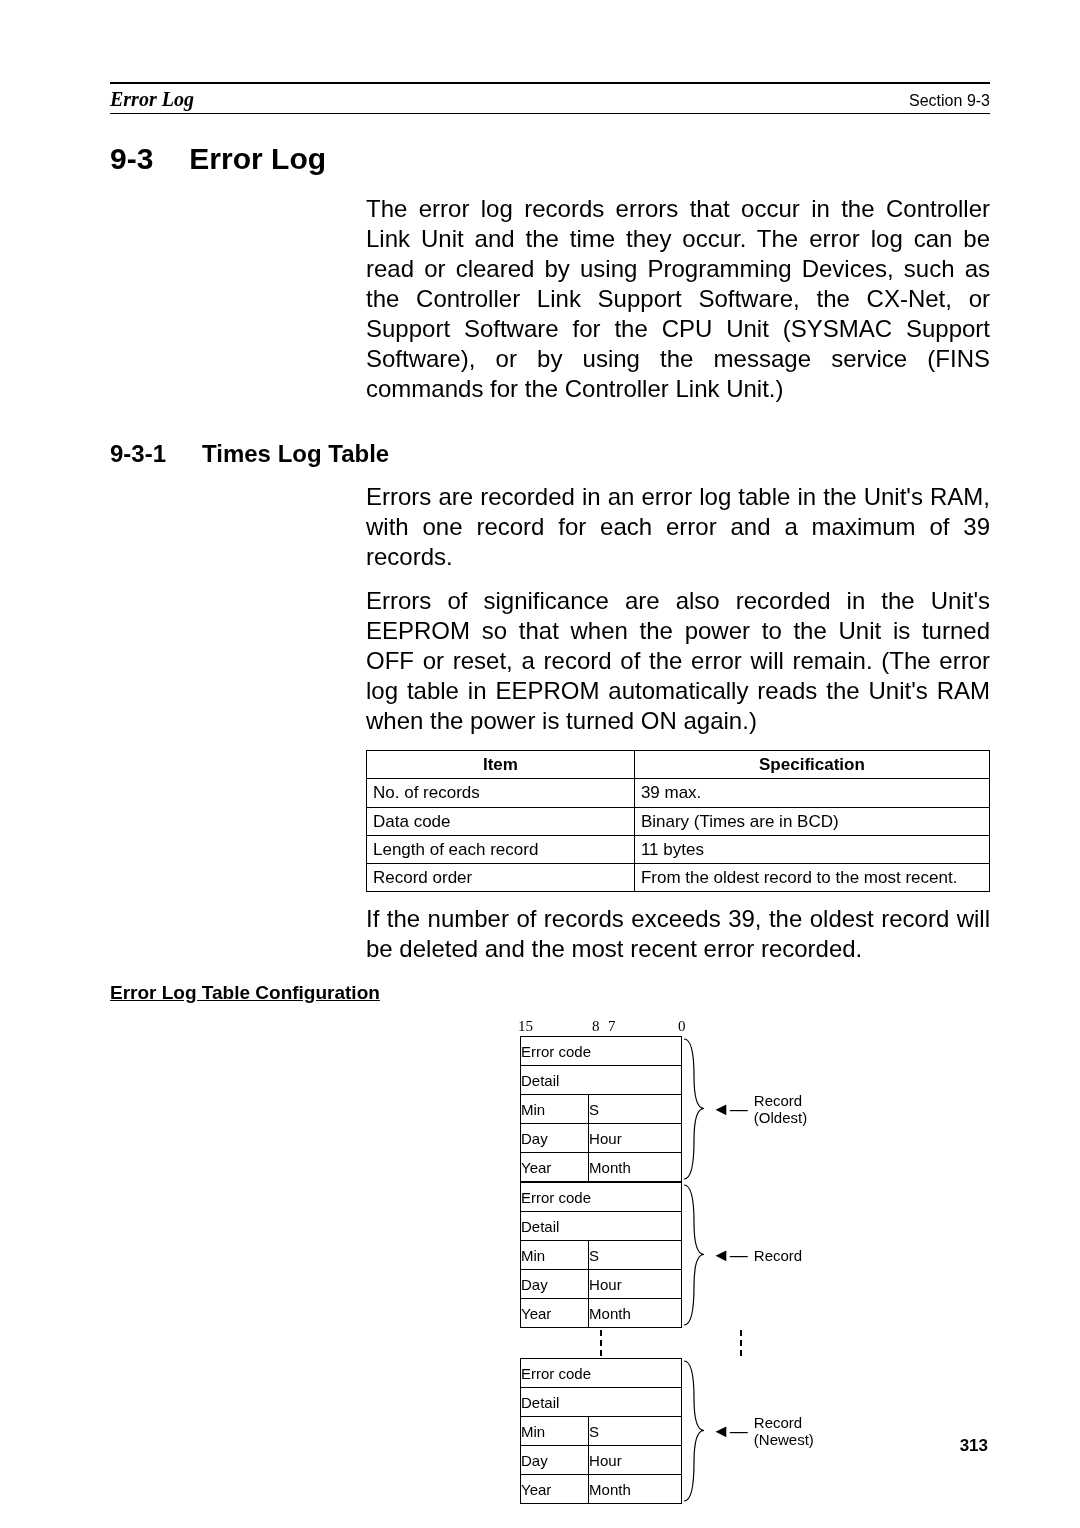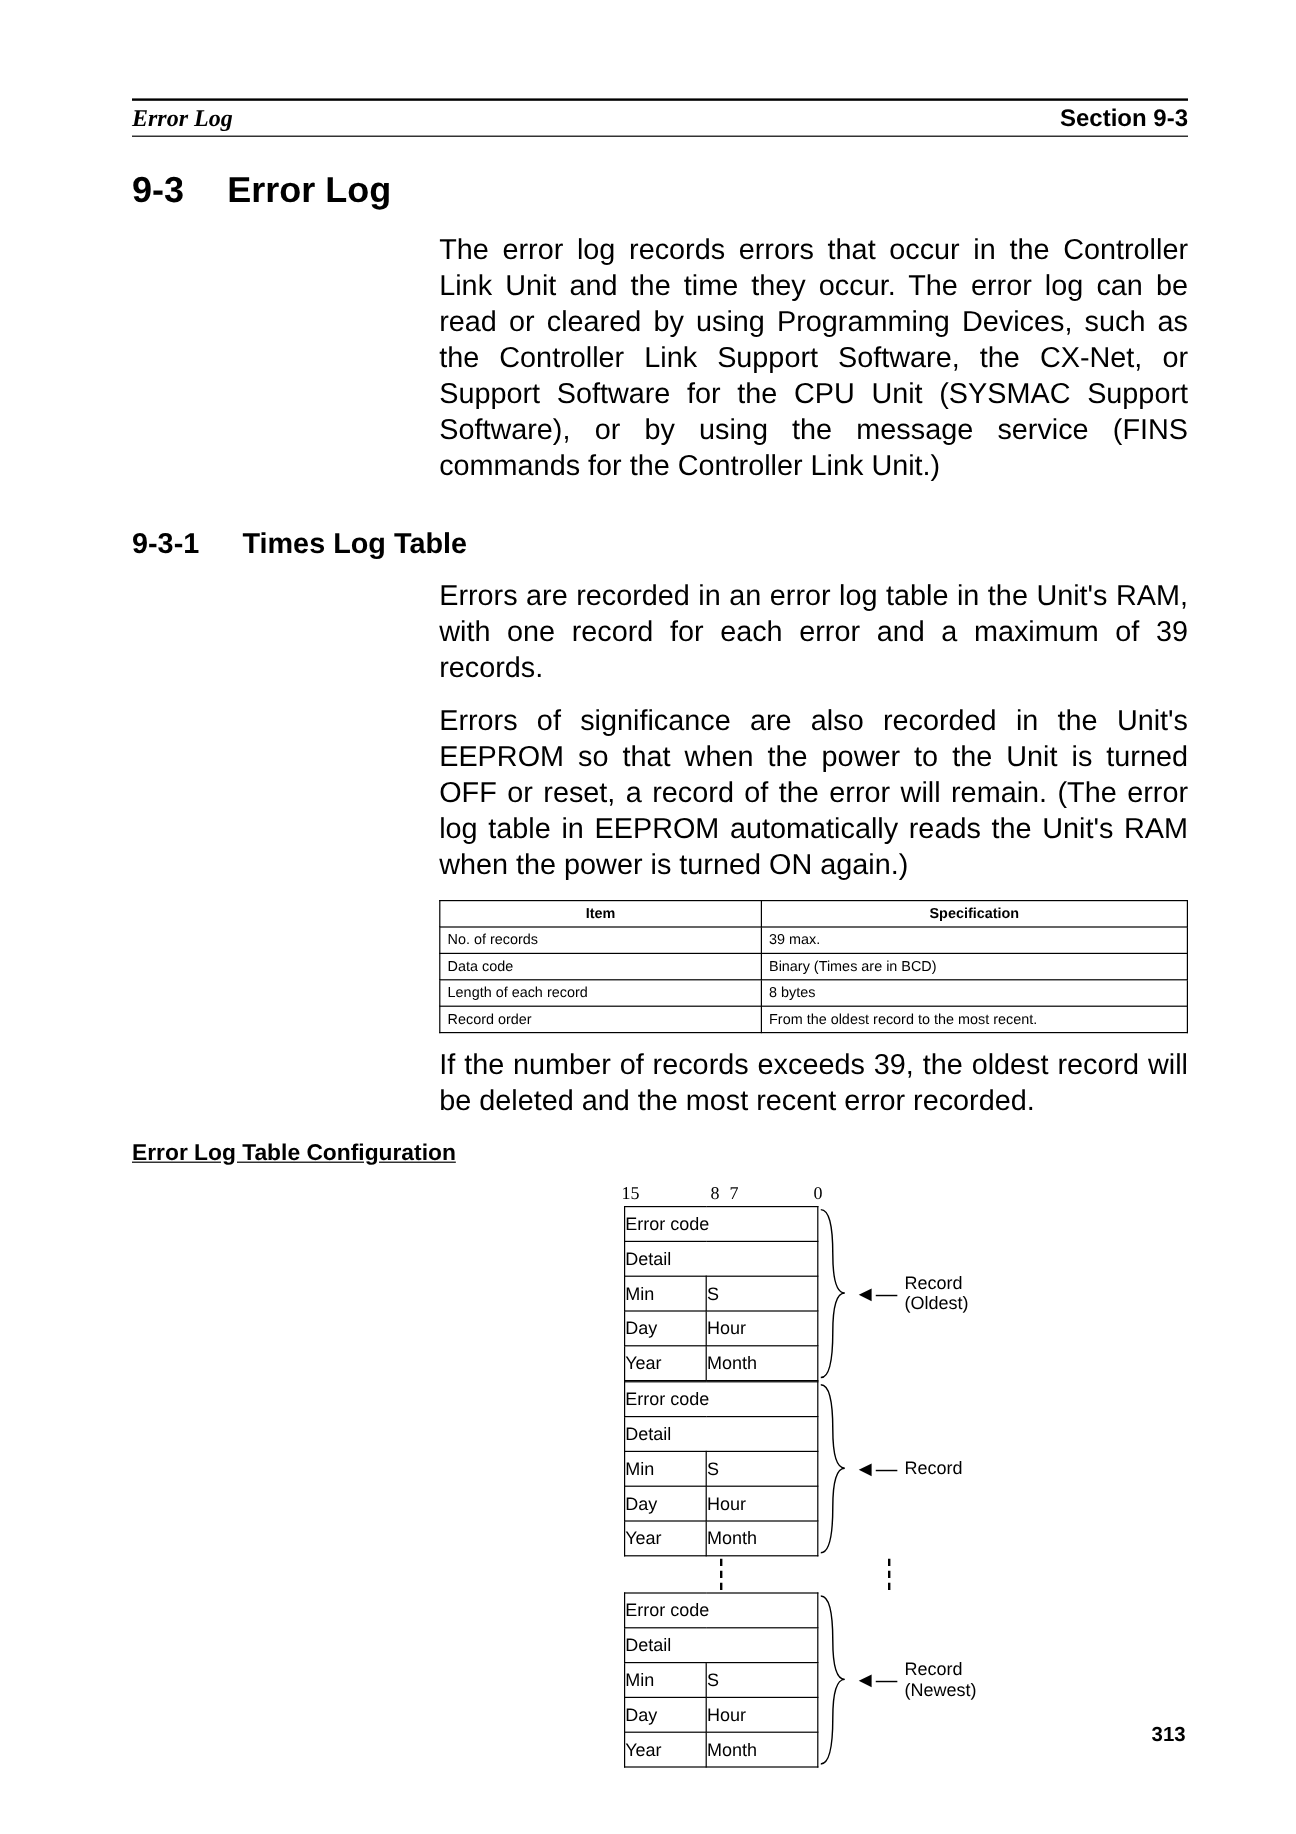--- a/index.html
+++ b/index.html
@@ -26,22 +26,22 @@
     padding-bottom: 2px;
     margin-bottom: 28px;
   }
   .hdr-left {
     font-style: italic;
     font-weight: bold;
     font-size: 20px;
     font-family: "Times New Roman", serif;
   }
   .hdr-right {
-    font-weight: bold;
-    font-size: 20px;
+    font-weight: normal;
+    font-size: 16px;
   }
   .h1-row {
     display: flex;
     gap: 36px;
     font-weight: bold;
     font-size: 30px;
     margin-bottom: 18px;
   }
   .body-indent {
     margin-left: 256px;
@@ -56,21 +56,21 @@
     display: flex;
     gap: 36px;
     font-weight: bold;
     font-size: 24px;
     margin: 36px 0 14px 0;
     text-align: right;
   }
   table.spec {
     width: 100%;
     border-collapse: collapse;
-    font-size: 12px;
+    font-size: 17px;
     margin-bottom: 12px;
   }
   table.spec th, table.spec td {
     border: 1px solid #000;
     padding: 3px 6px 3px 6px;
     text-align: left;
     vertical-align: top;
     line-height: 1.25;
   }
   table.spec th {
@@ -201,21 +201,21 @@
         <tr>
           <td>No. of records</td>
           <td>39 max.</td>
         </tr>
         <tr>
           <td>Data code</td>
           <td>Binary (Times are in BCD)</td>
         </tr>
         <tr>
           <td>Length of each record</td>
-          <td>8 bytes</td>
+          <td>11 bytes</td>
         </tr>
         <tr>
           <td>Record order</td>
           <td>From the oldest record to the most recent.</td>
         </tr>
       </tbody>
     </table>
 
     <p class="para">If the number of records exceeds 39, the oldest record will be deleted and the most recent error recorded.</p>
   </div>

